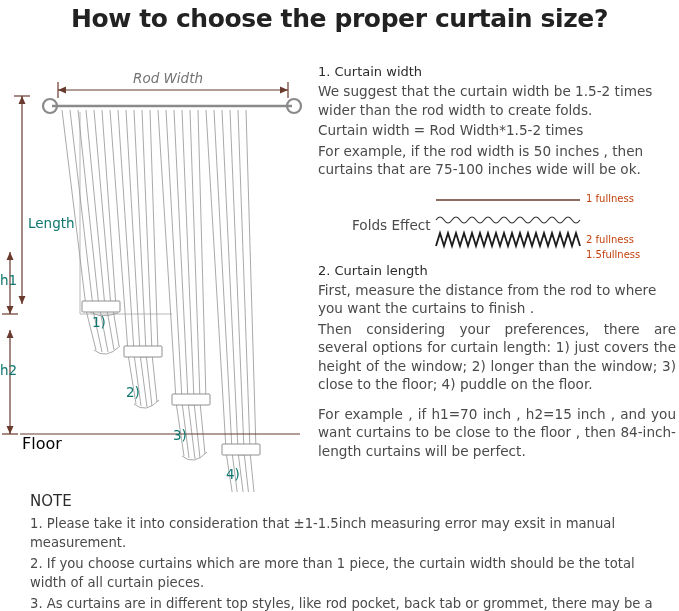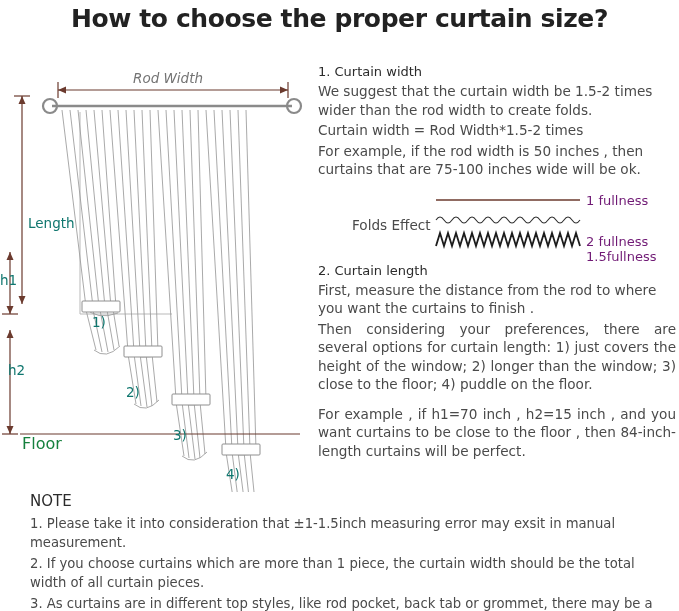--- a/index.html
+++ b/index.html
@@ -27,21 +27,21 @@
   
   .diagram { position:absolute; left:0; top:52px; width:312px; height:440px; }
   .diagram svg { display:block; }
 
   .dlabel {
     position:absolute;
     font-size:13.5px;
     color:#0f766e;
   }
   .dlabel.brown { color:#737373;font-style:italic; }
-  .dlabel.floor { font-size:16px; color:#15803d; }
+  .dlabel.floor { font-size:16px; color:#000000; }
 
   
   .right { position:absolute; left:318px; top:64px; width:358px; }
   .sec-h {
     font-size:13px;
     color:#2b2b2b;
     margin:0 0 3px 0;
     font-weight:normal;
   }
   .p {
@@ -55,21 +55,21 @@
 
   
   .folds { position:relative; height:62px; margin:10px 0 12px 0; }
   .folds-label {
     position:absolute; left:34px; top:28px;
     font-size:13.6px; color:#4a4a4a;
   }
   .folds svg { position:absolute; left:116px; top:0; }
   .fold-cap {
     position:absolute; left:268px;
-    font-size:13px; color:#701a75;
+    font-size:10px; color:#c2410c;
   }
   .fold-cap.f1 { top:4px; }
   .fold-cap.f2 { top:24px;margin-top:36px; }
   .fold-cap.f3 { top:45px; }
 
   
   .note { position:absolute; left:30px; top:492px; width:640px; }
   .note-h { font-size:15px; color:#2b2b2b; margin:0 0 4px 0; }
   .note-p {
     font-size:13.2px;
@@ -151,21 +151,21 @@
         <rect x="172" y="342" width="38" height="11" rx="1"></rect>
         <rect x="222" y="392" width="38" height="11" rx="1"></rect>
       </g>
 
       <line x1="20" y1="382" x2="300" y2="382" stroke="#6b3a2e" stroke-width="1.1"></line>
     </svg>
 
     <div class="dlabel brown" style="left:133px; top:18px;">Rod Width</div>
     <div class="dlabel" style="left:28px; top:163px;">Length</div>
     <div class="dlabel" style="left:0px; top:220px;">h1</div>
-    <div class="dlabel" style="left:8px; top:310px;">h2</div>
+    <div class="dlabel" style="left:0px; top:310px;">h2</div>
     <div class="dlabel floor" style="left:22px; top:382px;">Floor</div>
 
     <div class="dlabel" style="left:92px; top:262px;">1)</div>
     <div class="dlabel" style="left:126px; top:332px;">2)</div>
     <div class="dlabel" style="left:173px; top:375px;">3)</div>
     <div class="dlabel" style="left:226px; top:414px;">4)</div>
   </div>
 
   <div class="right">
 

